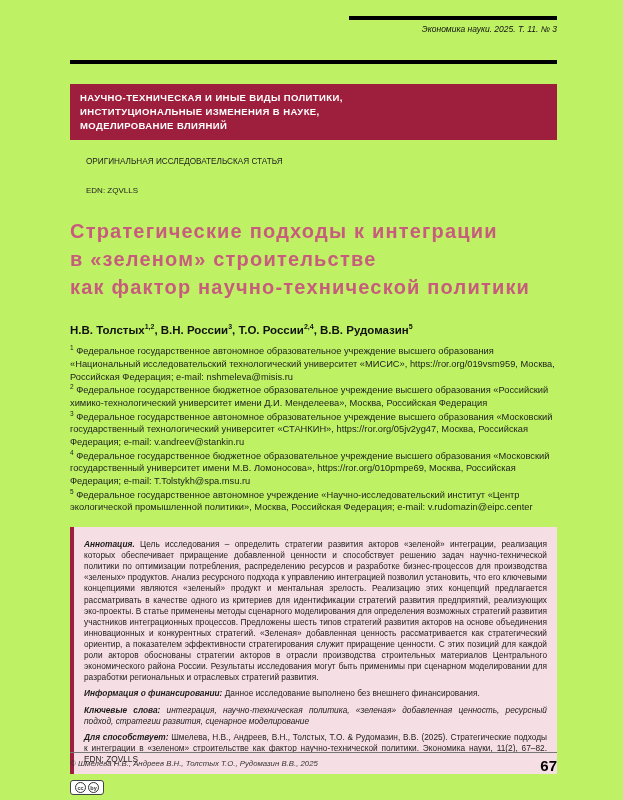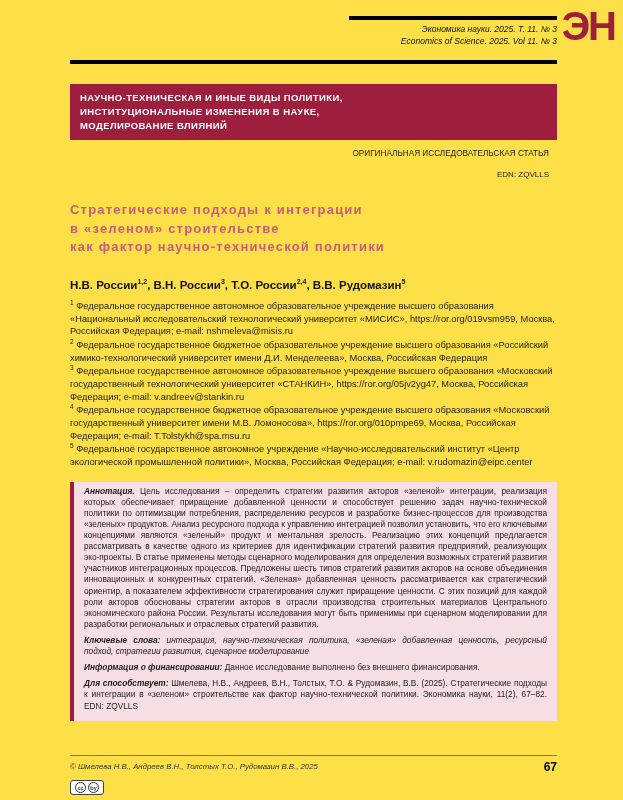--- a/index.html
+++ b/index.html
@@ -3,122 +3,120 @@
 <meta charset="utf-8">
 <style>
   :root{
     --accent:#9e1f3d;
     --title-color:#c75c7c;
     --box-bg:#f6dee5;
   }
   *{box-sizing:border-box;margin:0;padding:0;}
   html,body{background:#e9e9e9;}
   body{font-family:"Liberation Sans",sans-serif;color:#1c1c1c;}
-  .page{position:relative;width:623px;height:800px;background:#fde047;margin:0 auto;overflow:hidden;}
+  .page{position:relative;width:623px;height:800px;background:#bef264;margin:0 auto;overflow:hidden;}
   .content{padding:16px 66px 0 70px;}
 
   
   .journal-header{position:relative;height:54px;}
   .jh-bar-top{height:4px;background:#000;width:208px;margin-left:auto;margin-bottom:3px;}
   .jh-lines{text-align:right;}
   .jh-line{font-size:8.5px;font-style:italic;line-height:1.45;color:#111;}
   .jh-bar-bottom{position:absolute;left:0;right:0;top:44px;height:4px;background:#000;}
   .jh-logo{position:absolute;right:8px;top:6px;font-size:40px;font-weight:bold;color:var(--accent);letter-spacing:-2px;line-height:1;}
 
   
   .section-banner{margin-top:14px;background:var(--accent);color:#fff;padding:7px 22px 8px 10px;
     font-size:9.5px;font-weight:bold;letter-spacing:.4px;line-height:1.45;white-space:pre-line;}
 
   
   .meta{margin-top:8px;font-size:8px;line-height:1.55;color:#222;}
-  .meta div{margin:8px;text-align:right;}
+  .meta div{margin:16px;}
   .meta .article-type{font-size:8.2px;}
 
   
-  .article-title{margin-top:20px;font-size:13px;font-weight:bold;color:var(--title-color);
+  .article-title{margin-top:20px;font-size:20px;font-weight:bold;color:var(--title-color);
     letter-spacing:1.2px;line-height:1.4;white-space:pre-line;}
 
   
   .authors-line{margin-top:22px;font-size:11.5px;font-weight:bold;color:#111;}
   .authors-line sup{font-size:7px;}
 
   
   .affiliations{margin-top:8px;}
   .affiliation{font-size:9.3px;line-height:1.36;color:#1c1c1c;text-align:left;margin:0;}
   .affiliation sup{font-size:6.5px;}
 
   
   .abstract-box{margin-top:13px;background:var(--box-bg);border-left:4px solid var(--accent);
-    padding:4px 10px 9px 10px;}
+    padding:12px 10px 9px 10px;}
   .abstract-box p{font-size:8.3px;line-height:1.34;text-align:justify;color:#1c1c1c;}
   .abstract-box p + p{margin-top:5px;}
   .lbl{font-weight:bold;font-style:italic;}
   .kw-text{font-style:italic;}
 
   
   .footer{position:absolute;left:70px;right:66px;bottom:26px;border-top:1px solid #777;
     padding-top:6px;display:flex;justify-content:space-between;align-items:flex-start;}
   .footer-copyright{font-size:7.8px;font-style:italic;color:#333;}
-  .footer-page{font-size:12px;font-weight:bold;color:#000;margin-top:-2px;}
+  .footer-page{font-size:15px;font-weight:bold;color:#000;margin-top:-2px;}
 
   
   .cc-badge{position:absolute;left:70px;bottom:5px;display:flex;align-items:center;gap:2px;
     border:1px solid #444;border-radius:3px;padding:1px 4px;background:#fff;}
   .cc-circle{display:inline-flex;align-items:center;justify-content:center;width:11px;height:11px;
     border:1.2px solid #333;border-radius:50%;font-size:5.5px;font-weight:bold;color:#333;text-transform:lowercase;}
 </style>
 </head>
 <body>
 
 <div class="page">
 
   <div class="content">
 
     <div class="journal-header">
       <div class="jh-bar-top"></div>
       <div class="jh-lines">
         <div class="jh-line">Экономика науки. 2025. Т. 11. № 3</div>
-        <div class="jh-line">Economics of Science. 2025. Vol 11. № 3</div>
       </div>
       <div class="jh-bar-bottom"></div>
     </div>
 
     <div class="section-banner">НАУЧНО-ТЕХНИЧЕСКАЯ И ИНЫЕ ВИДЫ ПОЛИТИКИ,
 ИНСТИТУЦИОНАЛЬНЫЕ ИЗМЕНЕНИЯ В НАУКЕ,
 МОДЕЛИРОВАНИЕ ВЛИЯНИЙ</div>
 
     <div class="meta">
       <div class="article-type">ОРИГИНАЛЬНАЯ ИССЛЕДОВАТЕЛЬСКАЯ СТАТЬЯ</div>
       <div>EDN: ZQVLLS</div>
     </div>
 
     <h1 class="article-title">Стратегические подходы к интеграции
 в «зеленом» строительстве
 как фактор научно-технической политики</h1>
 
-    <div class="authors-line"><span>Н.В. России</span><sup>1,2</sup>, <span>В.Н. России</span><sup>3</sup>, <span>Т.О. России</span><sup>2,4</sup>, <span>В.В. Рудомазин</span><sup>5</sup></div>
+    <div class="authors-line"><span>Н.В. Толстых</span><sup>1,2</sup>, <span>В.Н. России</span><sup>3</sup>, <span>Т.О. России</span><sup>2,4</sup>, <span>В.В. Рудомазин</span><sup>5</sup></div>
 
     <div class="affiliations">
         <p class="affiliation"><sup>1</sup> Федеральное государственное автономное образовательное учреждение высшего образования «Национальный исследовательский технологический университет «МИСИС», https://ror.org/019vsm959, Москва, Российская Федерация; e-mail: nshmeleva@misis.ru</p>
         <p class="affiliation"><sup>2</sup> Федеральное государственное бюджетное образовательное учреждение высшего образования «Российский химико-технологический университет имени Д.И. Менделеева», Москва, Российская Федерация</p>
         <p class="affiliation"><sup>3</sup> Федеральное государственное автономное образовательное учреждение высшего образования «Московский государственный технологический университет «СТАНКИН», https://ror.org/05jv2yg47, Москва, Российская Федерация; e-mail: v.andreev@stankin.ru</p>
         <p class="affiliation"><sup>4</sup> Федеральное государственное бюджетное образовательное учреждение высшего образования «Московский государственный университет имени М.В. Ломоносова», https://ror.org/010pmpe69, Москва, Российская Федерация; e-mail: T.Tolstykh@spa.msu.ru</p>
         <p class="affiliation"><sup>5</sup> Федеральное государственное автономное учреждение «Научно-исследовательский институт «Центр экологической промышленной политики», Москва, Российская Федерация; e-mail: v.rudomazin@eipc.center</p>
       </div>
 
     <div class="abstract-box">
       <p><span class="lbl">Аннотация.</span><span> Цель исследования – определить стратегии развития акторов «зеленой» интеграции, реализация которых обеспечивает приращение добавленной ценности и способствует решению задач научно-технической политики по оптимизации потребления, распределению ресурсов и разработке бизнес-процессов для производства «зеленых» продуктов. Анализ ресурсного подхода к управлению интеграцией позволил установить, что его ключевыми концепциями являются «зеленый» продукт и ментальная зрелость. Реализацию этих концепций предлагается рассматривать в качестве одного из критериев для идентификации стратегий развития предприятий, реализующих эко-проекты. В статье применены методы сценарного моделирования для определения возможных стратегий развития участников интеграционных процессов. Предложены шесть типов стратегий развития акторов на основе объединения инновационных и конкурентных стратегий. «Зеленая» добавленная ценность рассматривается как стратегический ориентир, а показателем эффективности стратегирования служит приращение ценности. С этих позиций для каждой роли акторов обоснованы стратегии акторов в отрасли производства строительных материалов Центрального экономического района России. Результаты исследования могут быть применимы при сценарном моделировании для разработки региональных и отраслевых стратегий развития.</span></p>
+      <p><span class="lbl">Информация о финансировании:</span><span> Данное исследование выполнено без внешнего финансирования.</span></p>
       <p><span class="lbl">Ключевые слова:</span><span class="kw-text"> интеграция, научно-техническая политика, «зеленая» добавленная ценность, ресурсный подход, стратегии развития, сценарное моделирование</span></p>
-      <p><span class="lbl">Информация о финансировании:</span><span> Данное исследование выполнено без внешнего финансирования.</span></p>
       <p><span class="lbl">Для способствует:</span><span> Шмелева, Н.В., Андреев, В.Н., Толстых, Т.О. &amp; Рудомазин, В.В. (2025). Стратегические подходы к интеграции в «зеленом» строительстве как фактор научно-технической политики. Экономика науки, 11(2), 67–82. EDN: ZQVLLS</span></p>
     </div>
 
   </div>
 
-  <div class="jh-logo">ЭН</div>
 
   <div class="footer">
     <div class="footer-copyright">© Шмелева Н.В., Андреев В.Н., Толстых Т.О., Рудомазин В.В., 2025</div>
     <div class="footer-page">67</div>
   </div>
 
   <div class="cc-badge">
     <span class="cc-circle">cc</span>
     <span class="cc-circle">by</span>
   </div>

